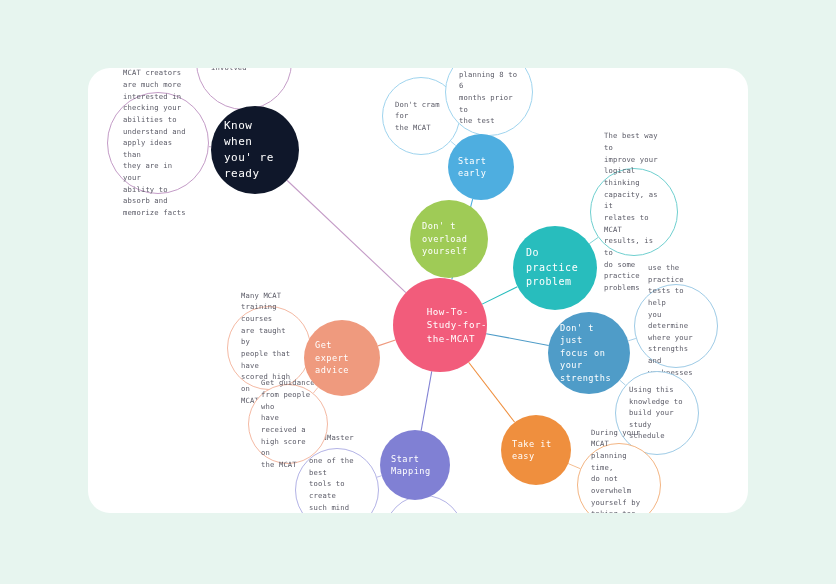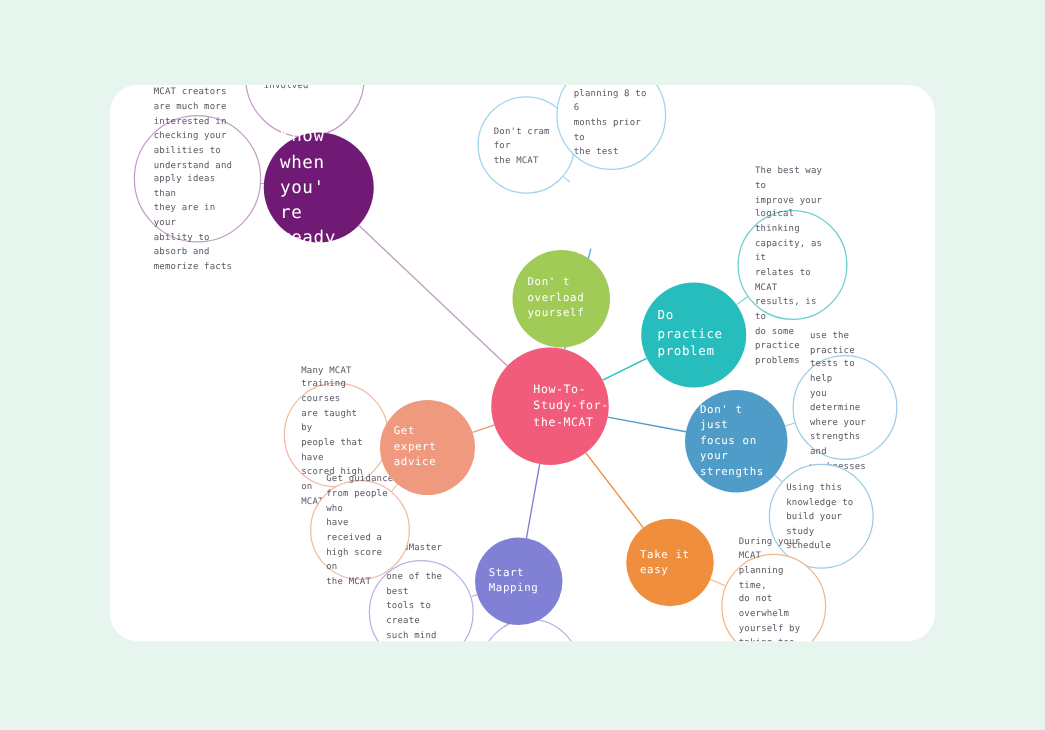--- a/index.html
+++ b/index.html
@@ -91,28 +91,29 @@
 checking your
 abilities to
 understand and
 apply ideas than
 they are in your
 ability to
 absorb and
 memorize facts</span></div>
       <div class="bubble" style="border: 1px solid rgb(196, 156, 199); padding: 0px 14px; left: 108px; top: -54px; width: 96px; height: 96px;"><span>processes
 involved</span></div>
-      <div class="node" style="background: #701a75; font-size: 14px; padding: 0px 13px; left: 123px; top: 38px; width: 88px; height: 88px;"><span>Know when
+      <div class="node" style="background: #0f172a; font-size: 11px; padding: 0px 13px; left: 123px; top: 38px; width: 88px; height: 88px;"><span>Know when
 you' re ready</span></div>
       <div class="bubble" style="border: 1px solid rgb(159, 212, 238); padding: 0px 12px; left: 294px; top: 9px; width: 78px; height: 78px;"><span>Don't cram for
 the MCAT</span></div>
       <div class="bubble" style="border: 1px solid rgb(159, 212, 238); padding: 0px 13px; left: 357px; top: -20px; width: 88px; height: 88px;"><span>actual exam
 planning 8 to 6
 months prior to
 the test</span></div>
+      <div class="node" style="background: rgb(78, 174, 224); font-size: 8.6px; padding: 0px 10px; left: 360px; top: 66px; width: 66px; height: 66px;"><span>Start early</span></div>
       <div class="node" style="background: rgb(159, 203, 86); font-size: 8.6px; padding: 0px 12px; left: 322px; top: 132px; width: 78px; height: 78px;"><span>Don' t
 overload
 yourself</span></div>
       <div class="bubble" style="border: 1px solid rgb(111, 207, 207); padding: 0px 13px; left: 502px; top: 100px; width: 88px; height: 88px;"><span>The best way to
 improve your
 logical thinking
 capacity, as it
 relates to MCAT
 results, is to
 do some practice

